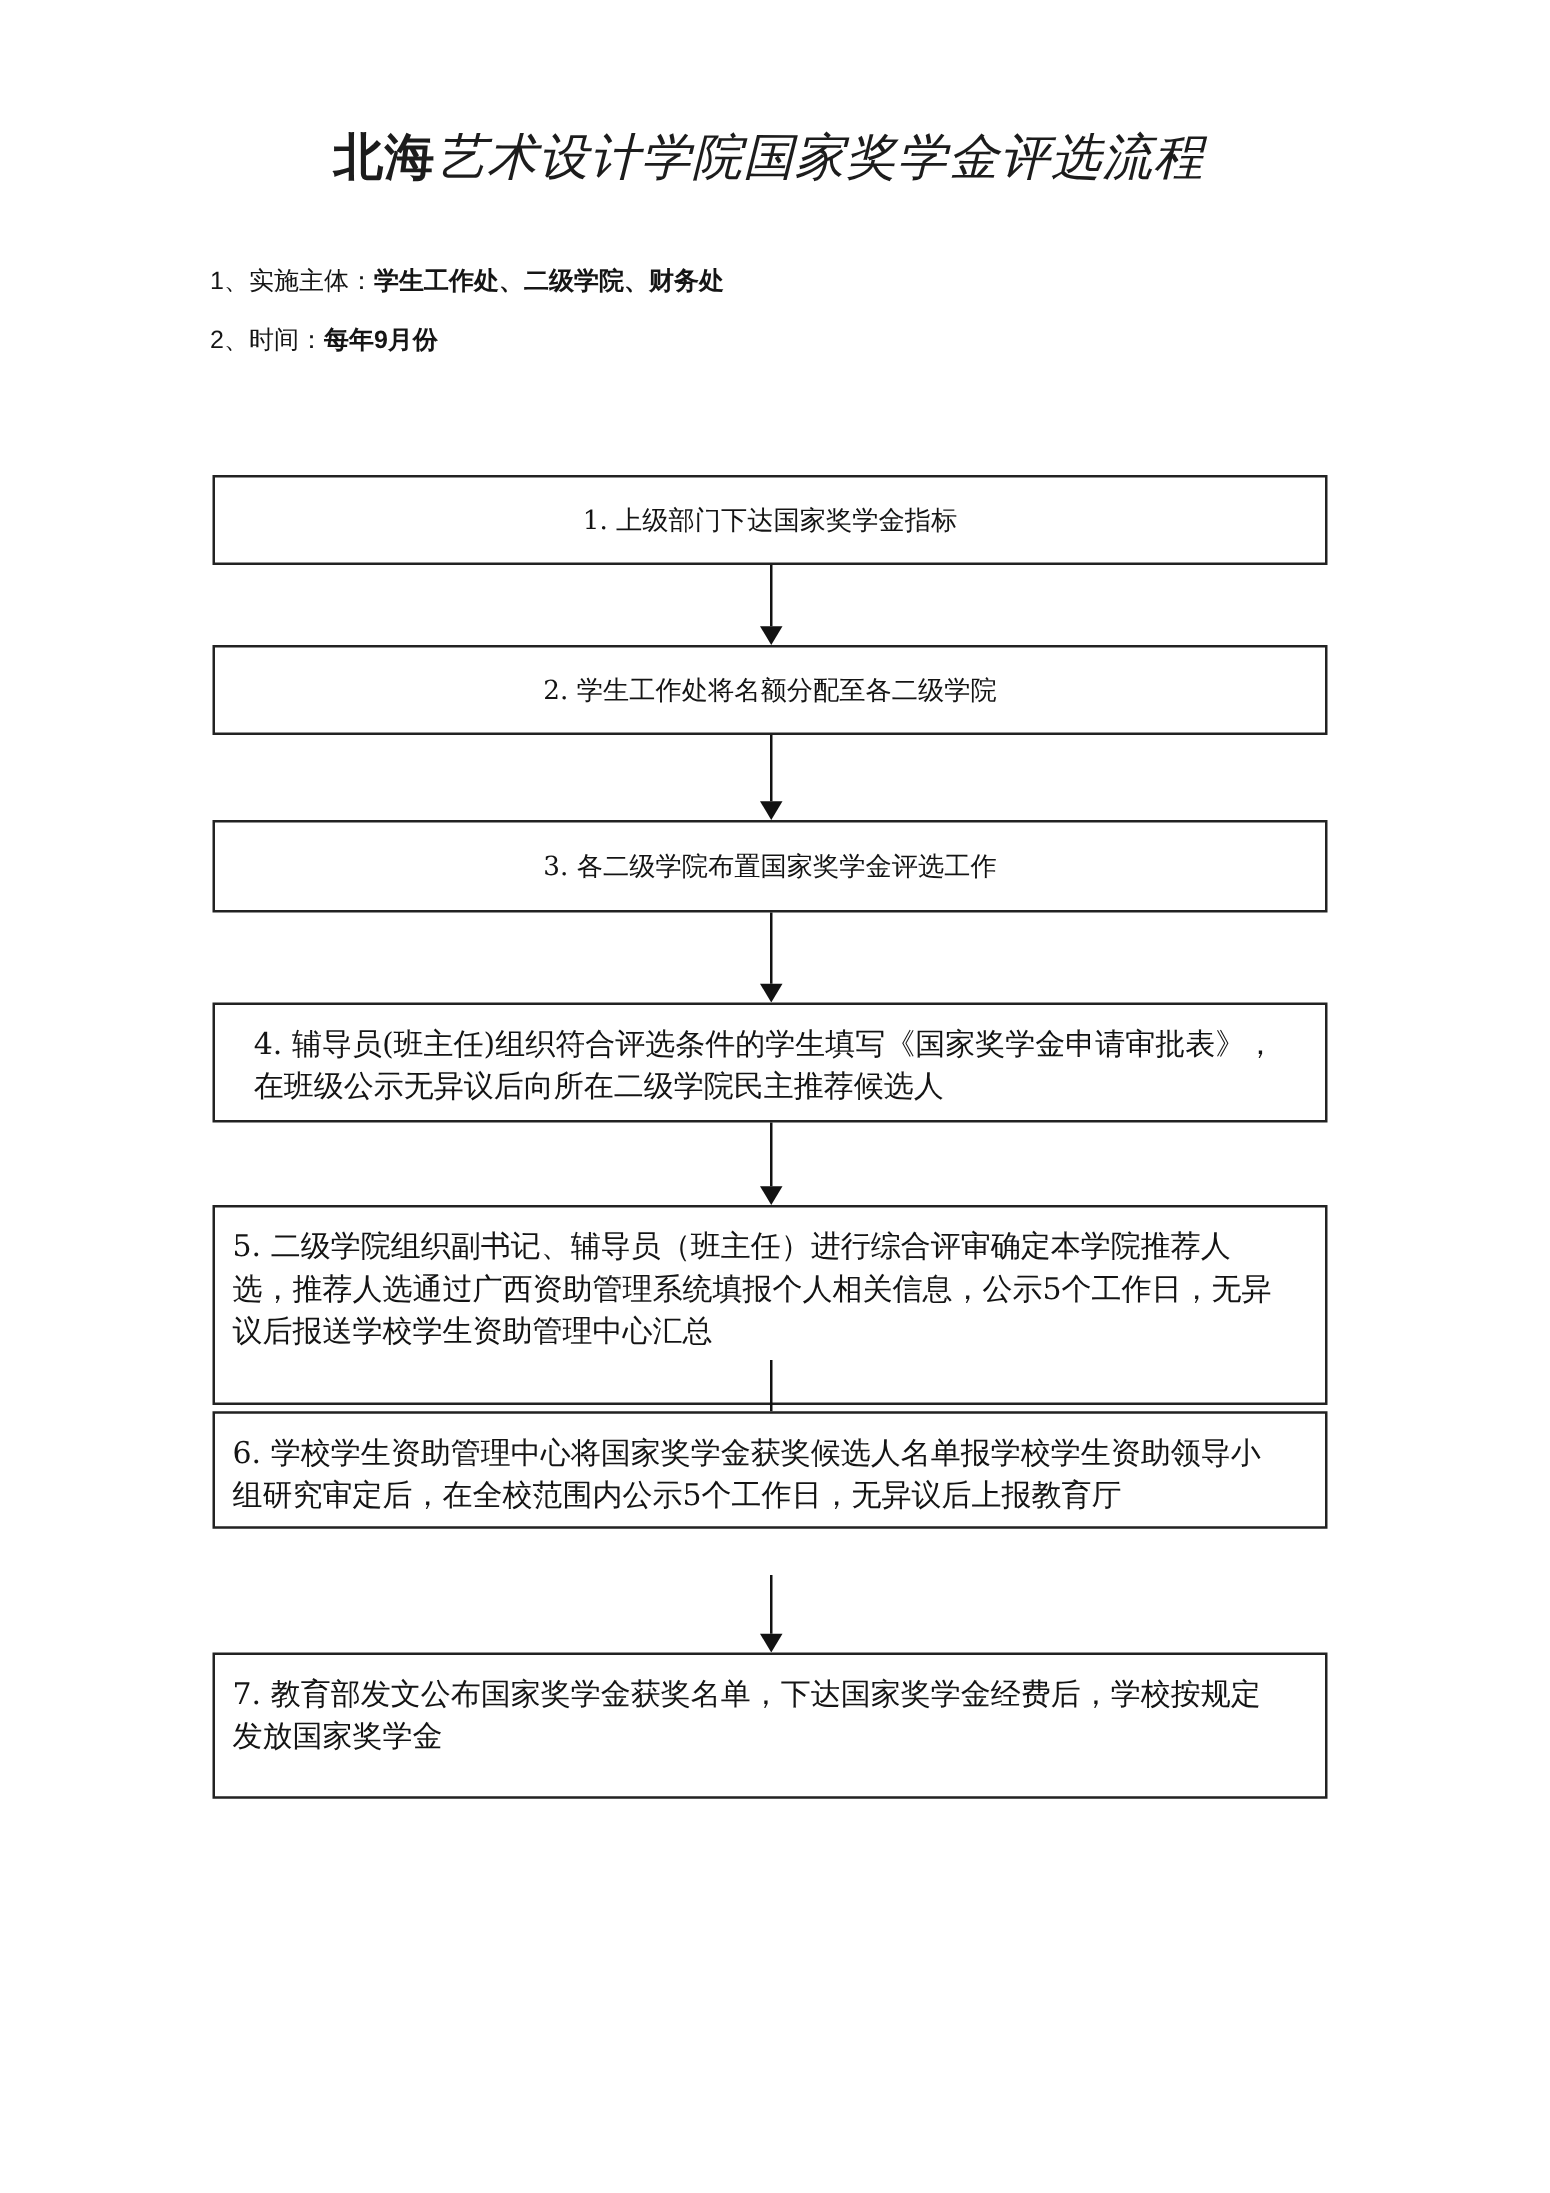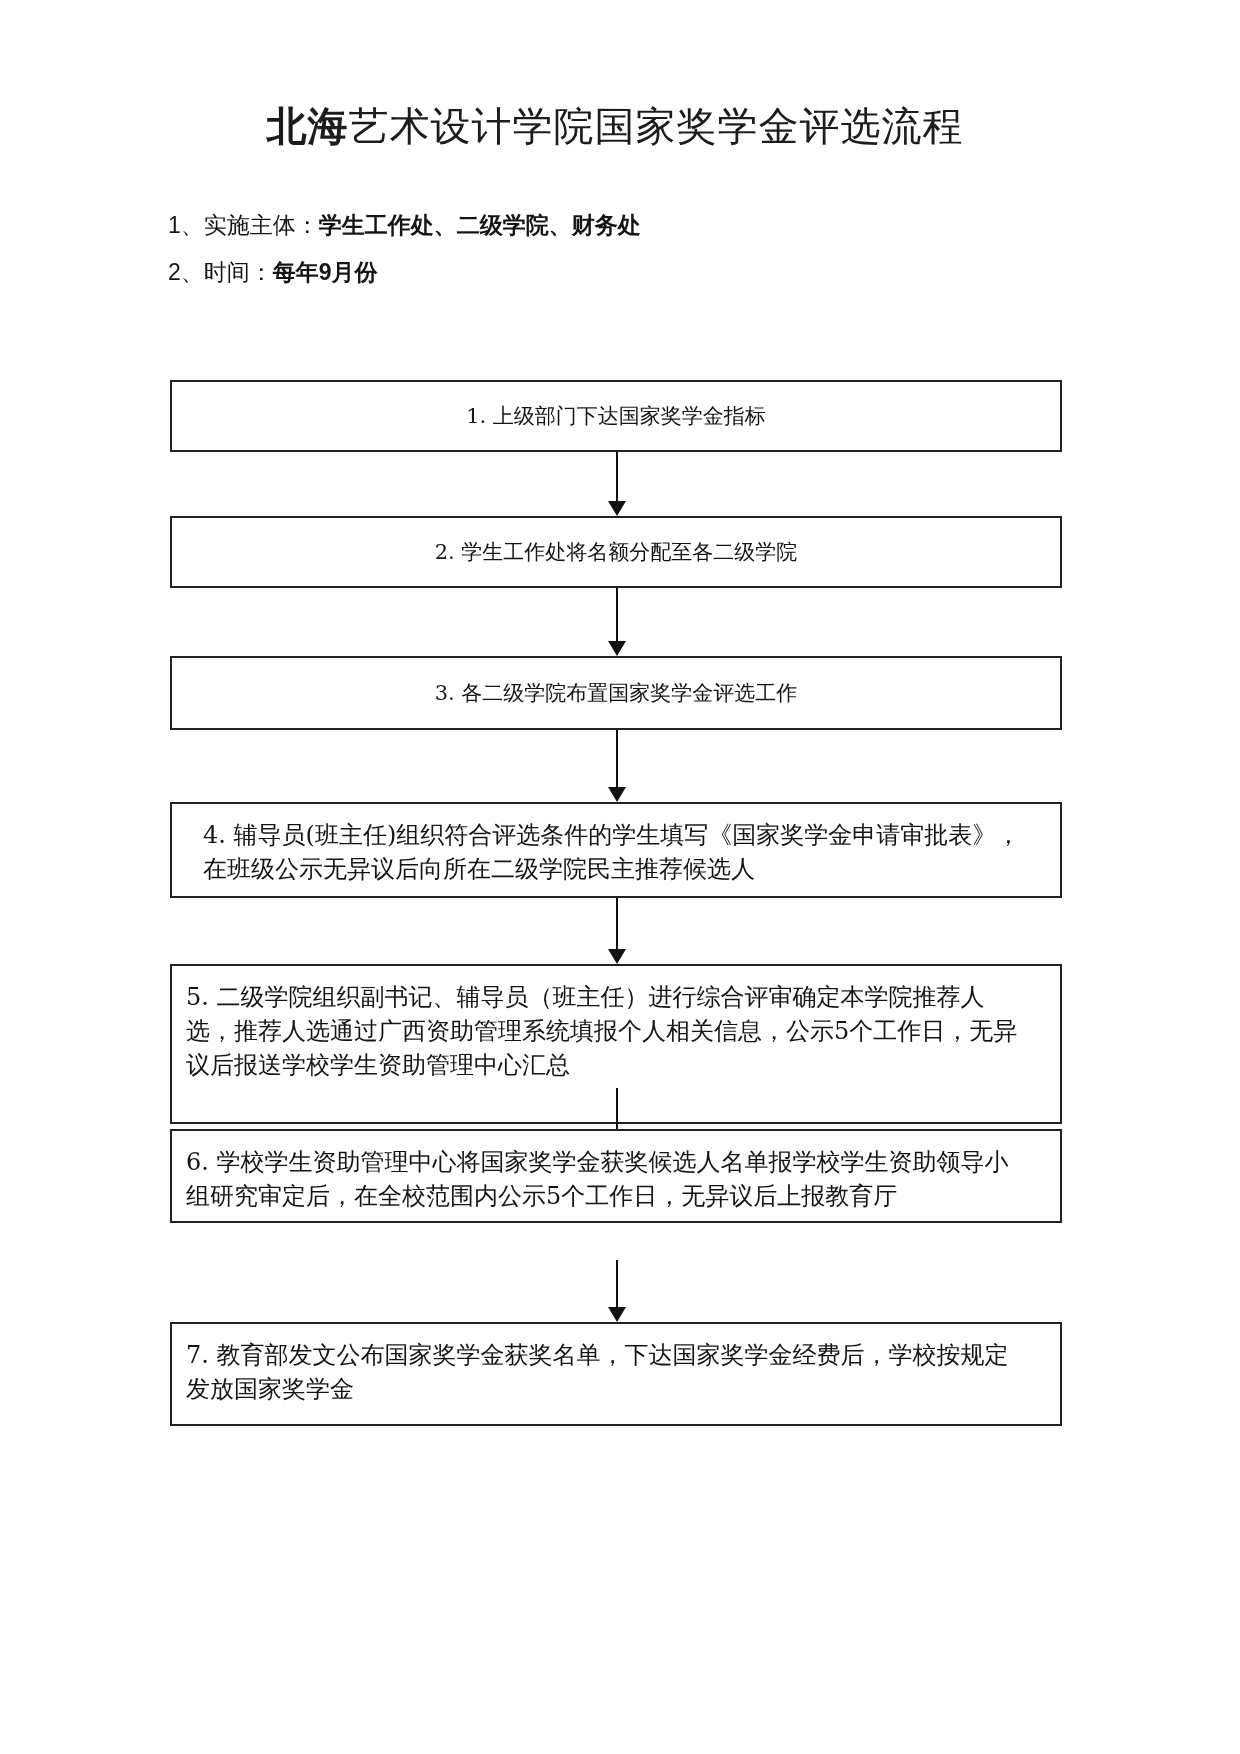--- a/index.html
+++ b/index.html
@@ -19,27 +19,27 @@
     left:0;
     width:1190px;
     text-align:center;
     font-size:40px;
     line-height:52px;
     color:#1c1c1c;
     letter-spacing:1px;
     white-space:nowrap;
   }
   .doc-title .t-bold{font-weight:700;margin-left:40px;}
-  .doc-title .t-rest{font-weight:400;}
+  .doc-title .t-rest{font-weight:400;font-style:italic;}
   
   .intro{
     position:absolute;
     left:168px;
     top:202px;
-    font-size:23px;
+    font-size:20px;
     color:#151515;
   }
   .intro-item{
     height:47px;
     line-height:47px;
     white-space:nowrap;
   }
   .intro-item .lead{font-weight:400;}
   .intro-item .val{font-weight:700;}
   
@@ -67,21 +67,21 @@
     line-height:34px;
     text-align:left;
   }
   .box .line{display:block; white-space:nowrap;}
   .box-1{top:380px;height:72px;}
   .box-2{top:516px;height:72px;}
   .box-3{top:656px;height:74px;text-align:center;}
   .box-4{top:802px;height:96px;padding-left:31px;}
   .box-5{top:964px;height:160px;}
   .box-6{top:1129px;height:94px;}
-  .box-7{top:1322px;height:104px;}
+  .box-7{top:1322px;height:117px;}
   
   .arrow{
     position:absolute;
     left:608px;
     width:18px;
     display:flex;
     flex-direction:column;
     align-items:center;
   }
   .arrow-line{width:2px;flex:1;background:#121212;}

